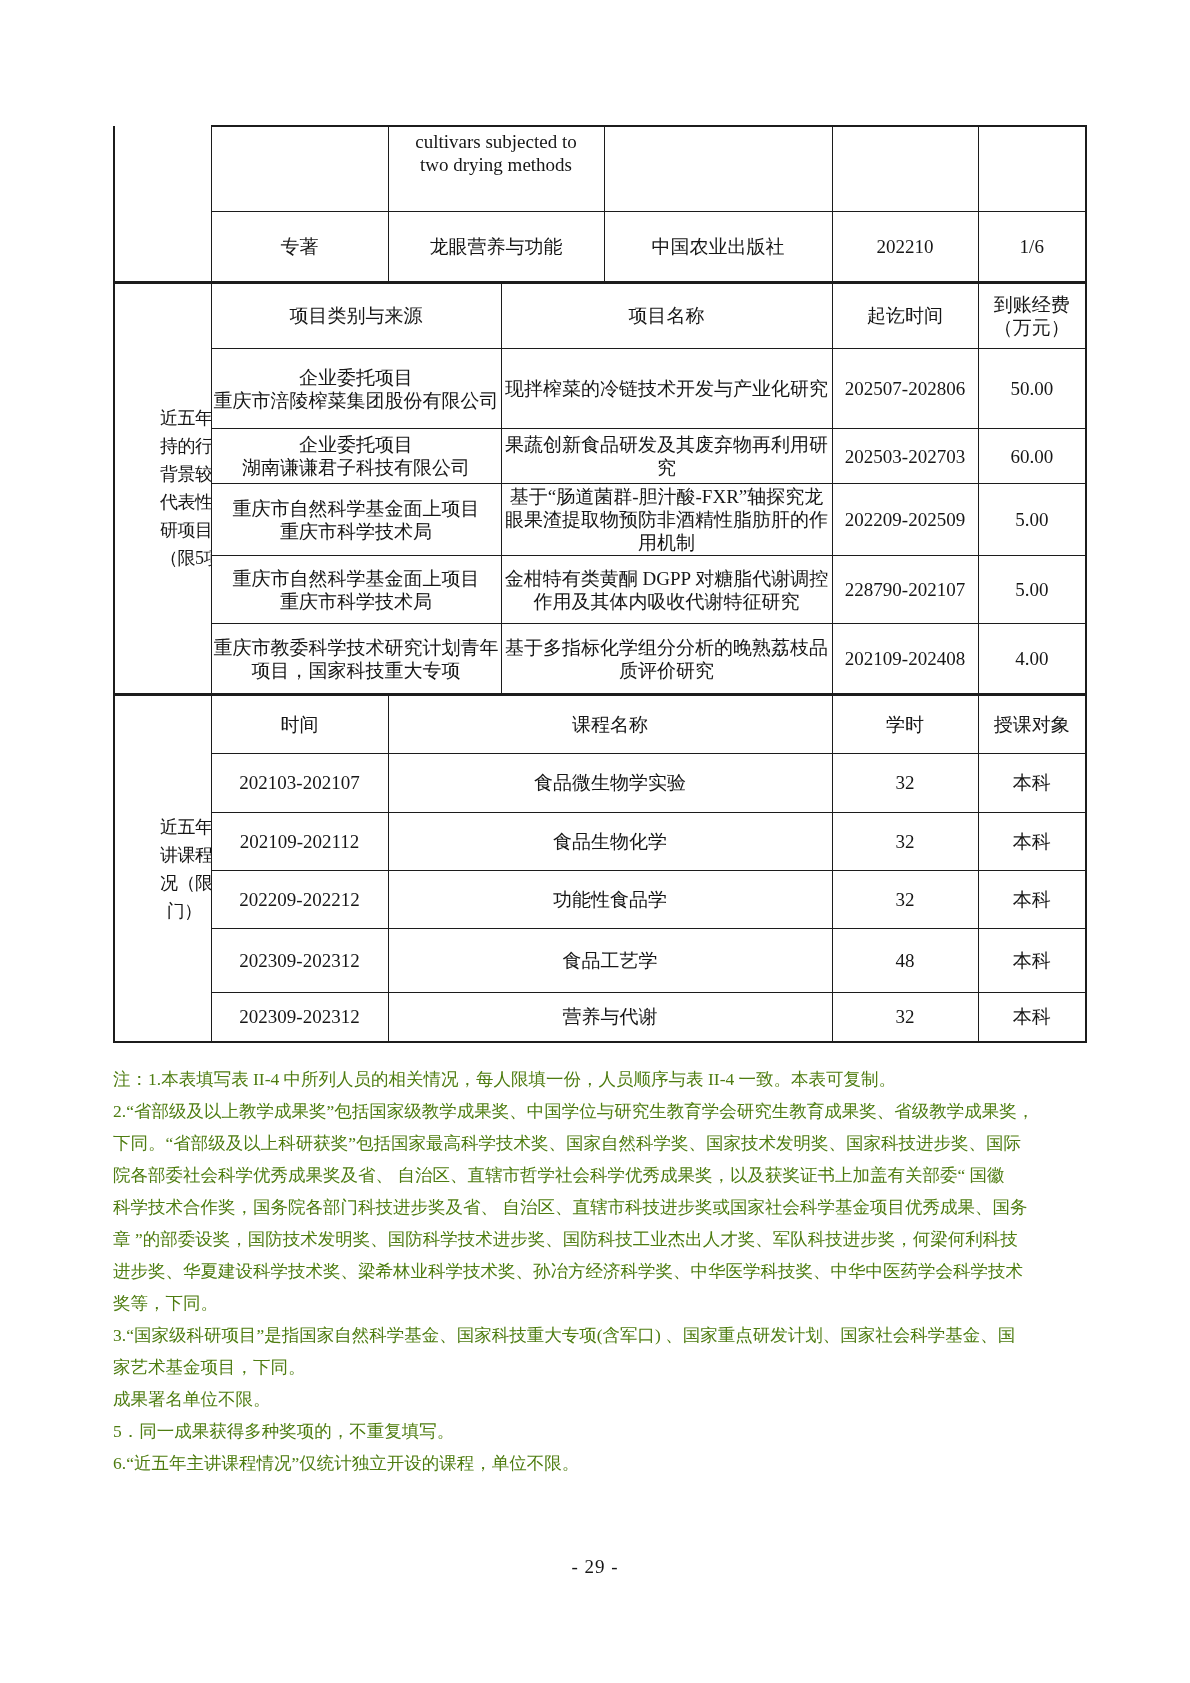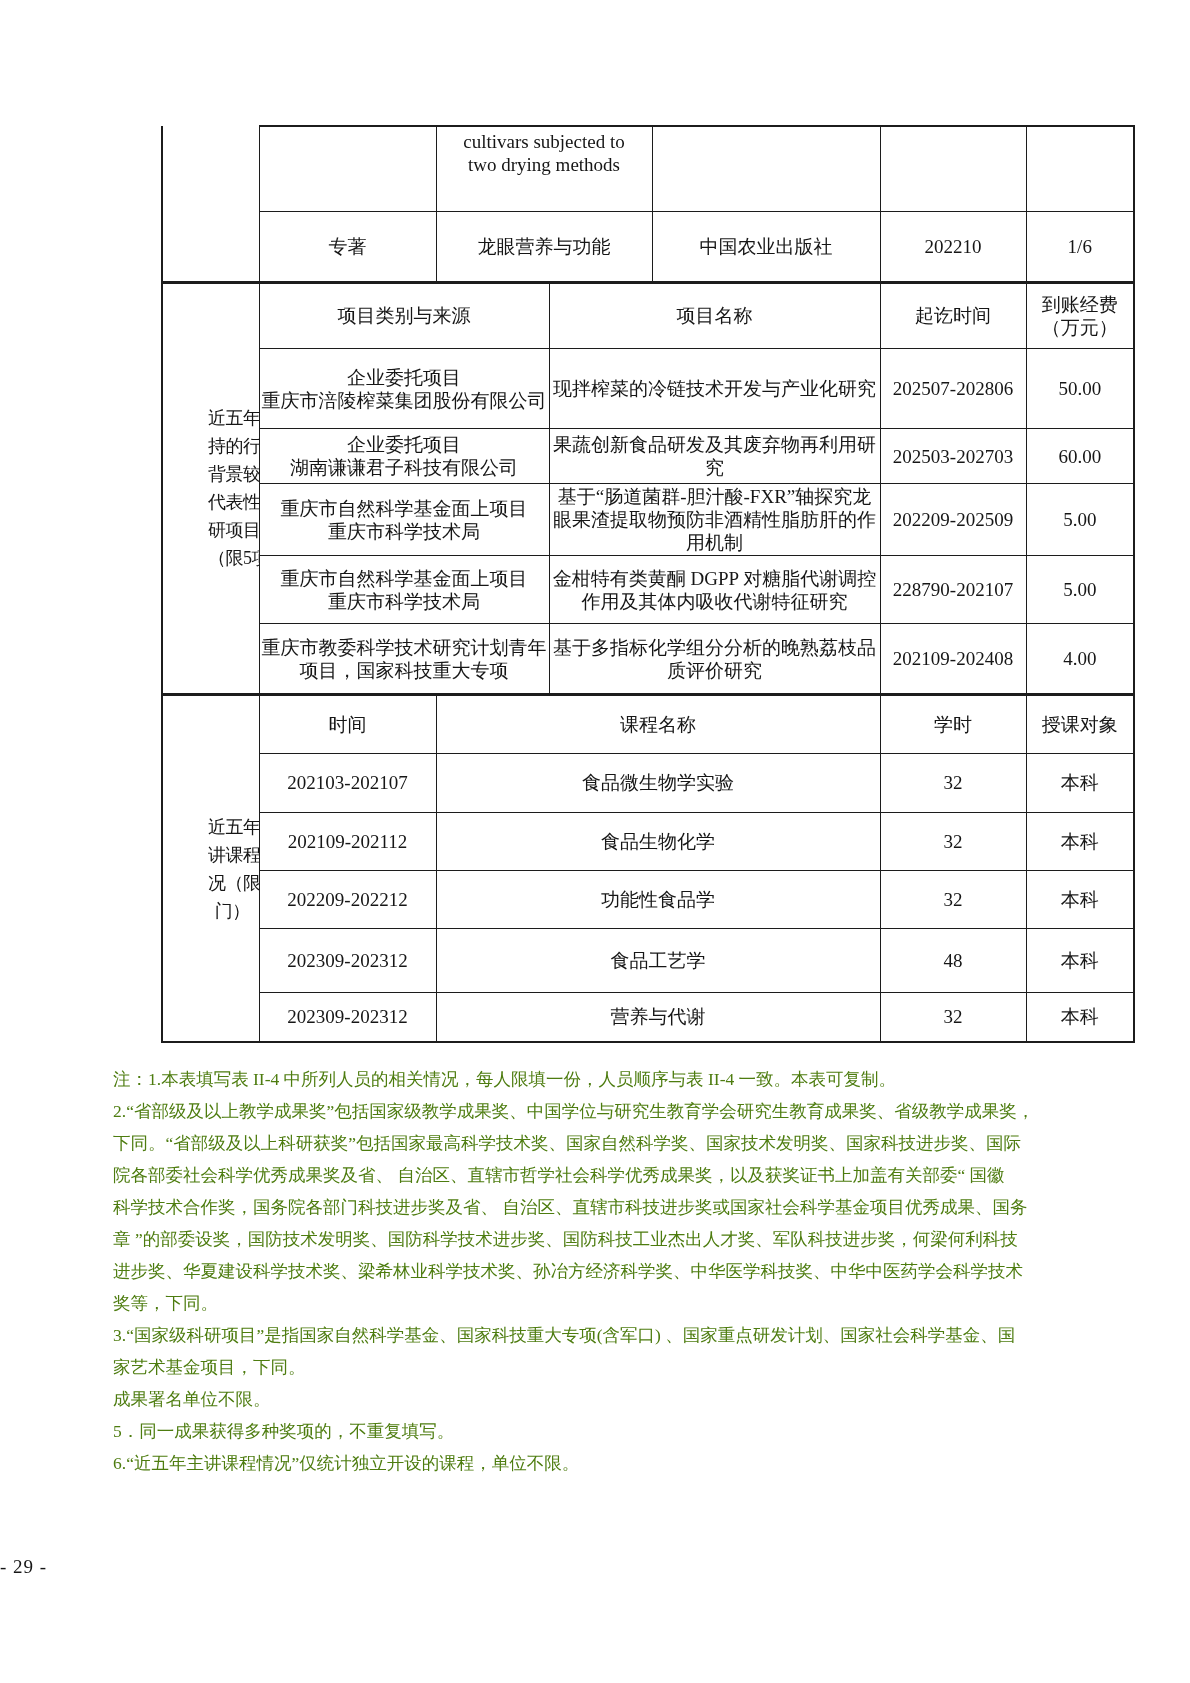--- a/index.html
+++ b/index.html
@@ -4,21 +4,21 @@
 <style>
   html,body{margin:0;padding:0;background:#ffffff;}
   .sheet{
     position:relative;
     width:1190px;height:1683px;
     background:#ffffff;
     font-family:"Liberation Serif","DejaVu Serif",serif;
     color:#161616;
     overflow:hidden;
   }
-  .grid-wrap{position:absolute;left:113px;top:125px;width:972px;margin-left:48px;}
+  .grid-wrap{position:absolute;left:113px;top:125px;width:972px;}
   table{border-collapse:collapse;table-layout:fixed;width:972px;}
   td{
     border:1px solid #1c1c1c;
     text-align:center;vertical-align:middle;
     font-size:19px;line-height:23px;
     white-space:pre-line;
     padding:1px 2px;box-sizing:border-box;
     overflow:hidden;
   }
   td.tk-t{border-top:2.5px solid #1c1c1c;}
@@ -28,21 +28,21 @@
   td.no-t{border-top:none;}
   td.seclabel{font-size:18px;line-height:28px;letter-spacing:-0.5px;white-space:pre;}
   td.en-top{vertical-align:top;padding-top:3px;}
   .notes{
     position:absolute;left:113px;top:1063px;width:977px;
     font-size:17.5px;color:#4d7c0f;
   }
   .notes .nline{height:32px;line-height:32px;white-space:nowrap;overflow:visible;}
   .pagenum{
     position:absolute;left:0;top:1556px;width:1190px;
-    text-align:left;font-size:19px;letter-spacing:1px;
+    text-align:center;font-size:19px;letter-spacing:1px;
   }
   .watermark{
     position:absolute;right:22px;top:1692px;
     font-family:"Liberation Sans","DejaVu Sans",sans-serif;
     font-size:25px;color:#ef4444;letter-spacing:2px;
   }
 </style>
 </head>
 <body>
 

